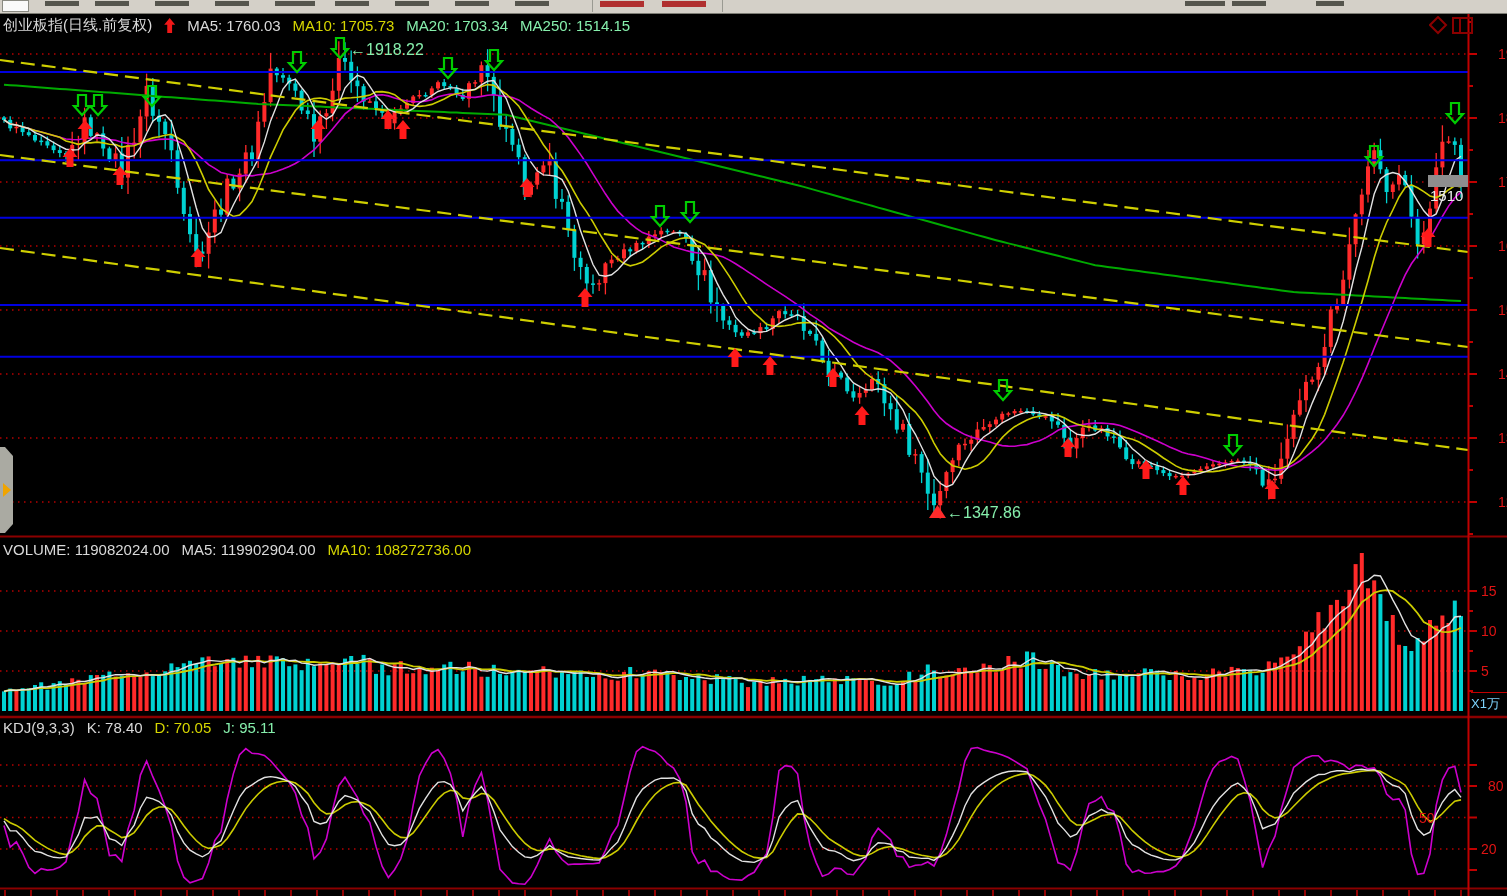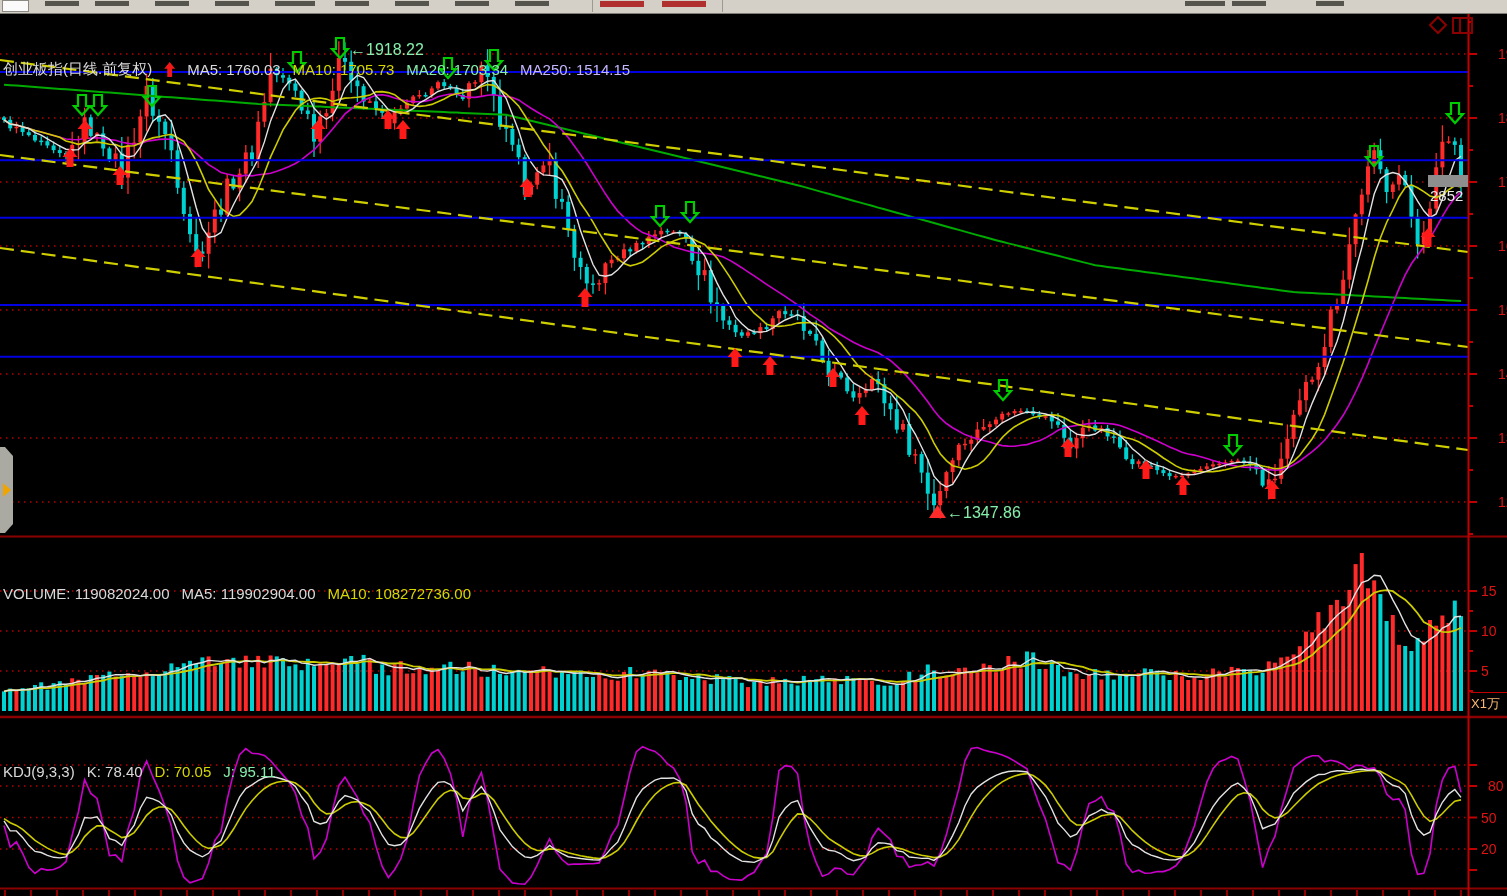--- a/index.html
+++ b/index.html
@@ -6,32 +6,32 @@
   body{width:1507px;height:896px;overflow:hidden;background:#000;position:relative;
        font-family:"Liberation Sans","DejaVu Sans",sans-serif;}
   .abs{position:absolute;}
   
   #toolbar{left:0;top:0;width:1507px;height:13px;background:#d4d0c8;border-bottom:1px solid #7c7c74;}
   .tb-white{left:2px;top:0;width:27px;height:12px;background:#fafafa;border:1px solid #8a8a82;box-sizing:border-box;}
   .tb-stub{top:1px;height:5px;background:#55554d;}
   .tb-stub.red{background:#b03030;height:6px;}
   .tb-sep{top:0;width:1px;height:12px;background:#9a9a92;}
   
-  .hdr{display:flex;gap:12px;align-items:center;font-size:15px;white-space:nowrap;margin-top:44px;}
-  .w{color:#d9d9d9;} .y{color:#d6d600;} .m{color:#86efac;} .g{color:#c4b5fd;}
+  .hdr{display:flex;gap:12px;align-items:center;font-size:15px;white-space:nowrap;}
+  .w{color:#d9d9d9;} .y{color:#d6d600;} .m{color:#86efac;} .g{color:#86efac;}
   #price-header{left:3px;top:16px;}
   #vol-header{left:3px;top:541px;}
   #kdj-header{left:3px;top:719px;}
   .up-arrow-ic{display:inline-block;width:11px;height:15px;background:#f01818;
      clip-path:polygon(50% 0,100% 45%,72% 45%,72% 100%,28% 100%,28% 45%,0 45%);}
   
   .annot{color:#86efac;font-size:16px;}
   #price-tag-box{left:1428px;top:175px;width:40px;height:12px;background:#8e8e8e;}
   #price-tag-text{left:1430px;top:187px;color:#eaeaea;font-size:15px;}
-  #vol-unit{left:1471px;top:692px;color:#fdba74;font-size:13px;border-top:1px solid #c00000;padding-top:2px;width:36px;}
+  #vol-unit{left:1471px;top:692px;color:#7dd3fc;font-size:13px;border-top:1px solid #c00000;padding-top:2px;width:36px;}
   .axis-label{position:absolute;color:#e01414;font-size:14px;}
   
   #corner-icons{left:1429px;top:16px;}
   
   #left-handle{left:0;top:447px;width:13px;height:86px;background:#aaaaa2;
      clip-path:polygon(0 0,5px 0,13px 9px,13px 77px,5px 86px,0 86px);}
   #left-handle .tri{position:absolute;left:3px;top:36px;width:0;height:0;
      border-left:8px solid #f0a400;border-top:7px solid transparent;border-bottom:7px solid transparent;}
   svg{position:absolute;left:0;top:0;}
 </style>
@@ -981,21 +981,21 @@
 <div id="kdj-header" class="abs hdr">
   <span class="w">KDJ(9,3,3)</span>
   <span class="w">K: 78.40</span>
   <span class="y">D: 70.05</span>
   <span class="m">J: 95.11</span>
 </div>
 
 <div class="abs annot" style="left:350px;top:41px">←1918.22</div>
 <div class="abs annot" style="left:947px;top:504px">←1347.86</div>
 <div id="price-tag-box" class="abs"></div>
-<div id="price-tag-text" class="abs">2852</div>
+<div id="price-tag-text" class="abs">1510</div>
 <div id="vol-unit" class="abs">X1万</div>
 
 <div id="corner-icons" class="abs">
   <svg width="46" height="20" style="position:static">
     <polygon points="9,1 17,9 9,17 1,9" fill="none" stroke="#8b0000" stroke-width="2"></polygon>
     <rect x="24" y="2" width="19" height="15" fill="none" stroke="#8b0000" stroke-width="2"></rect>
     <line x1="31" y1="2" x2="31" y2="17" stroke="#8b0000" stroke-width="2"></line>
   </svg>
 </div>
 
@@ -1010,15 +1010,15 @@
     <div class="axis-label" style="left: 1498px; top: 238px;">1600</div>
     <div class="axis-label" style="left: 1498px; top: 302px;">1500</div>
     <div class="axis-label" style="left: 1498px; top: 366px;">1400</div>
     <div class="axis-label" style="left: 1498px; top: 430px;">1300</div>
     <div class="axis-label" style="left: 1498px; top: 494px;">1200</div>
     <div class="axis-label" style="left: 1481px; top: 583px;">15</div>
     <div class="axis-label" style="left: 1481px; top: 623px;">10</div>
     <div class="axis-label" style="left: 1481px; top: 663px;">5</div>
     <div class="axis-label" style="left: 1536px; top: 757px; text-align: right;">100</div>
     <div class="axis-label" style="left: 1481px; top: 778px; margin-left: 7px;">80</div>
-    <div class="axis-label" style="left: 1481px; top: 809.5px;">50</div>
+    <div class="axis-label" style="left: 1419px; top: 809.5px;">50</div>
     <div class="axis-label" style="left: 1481px; top: 841px;">20</div>
   </div>
 
 </body></html>

